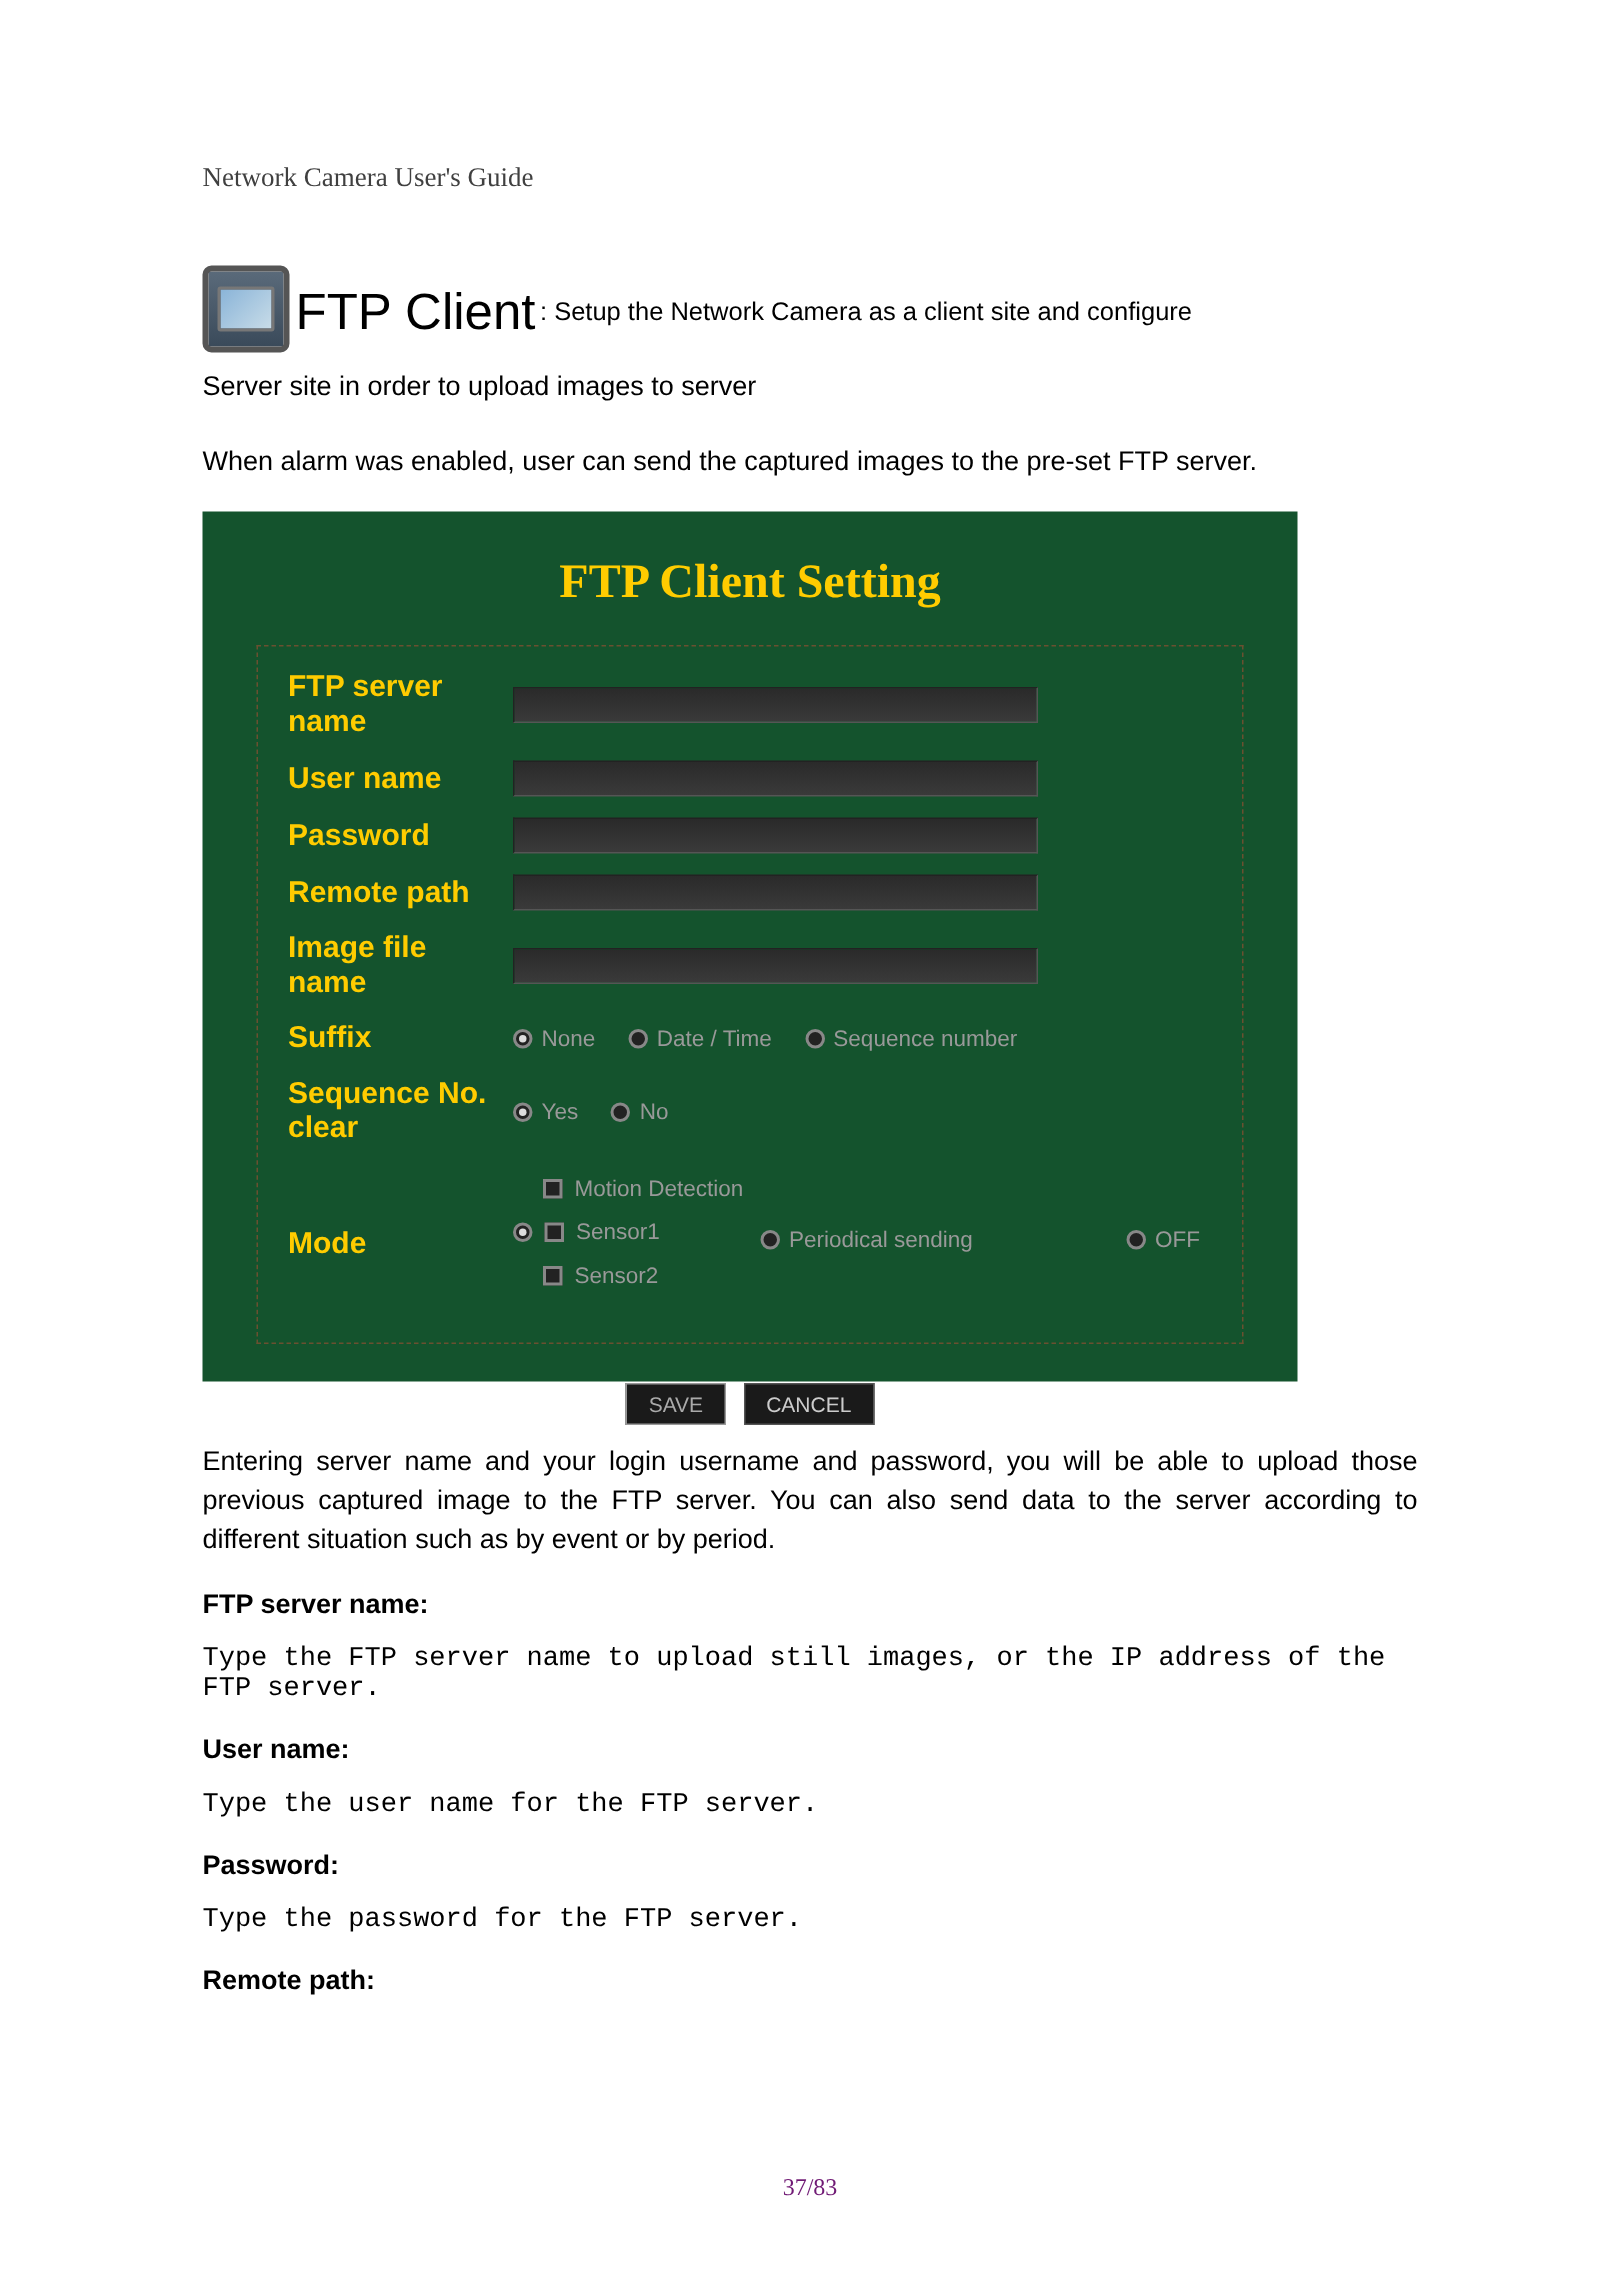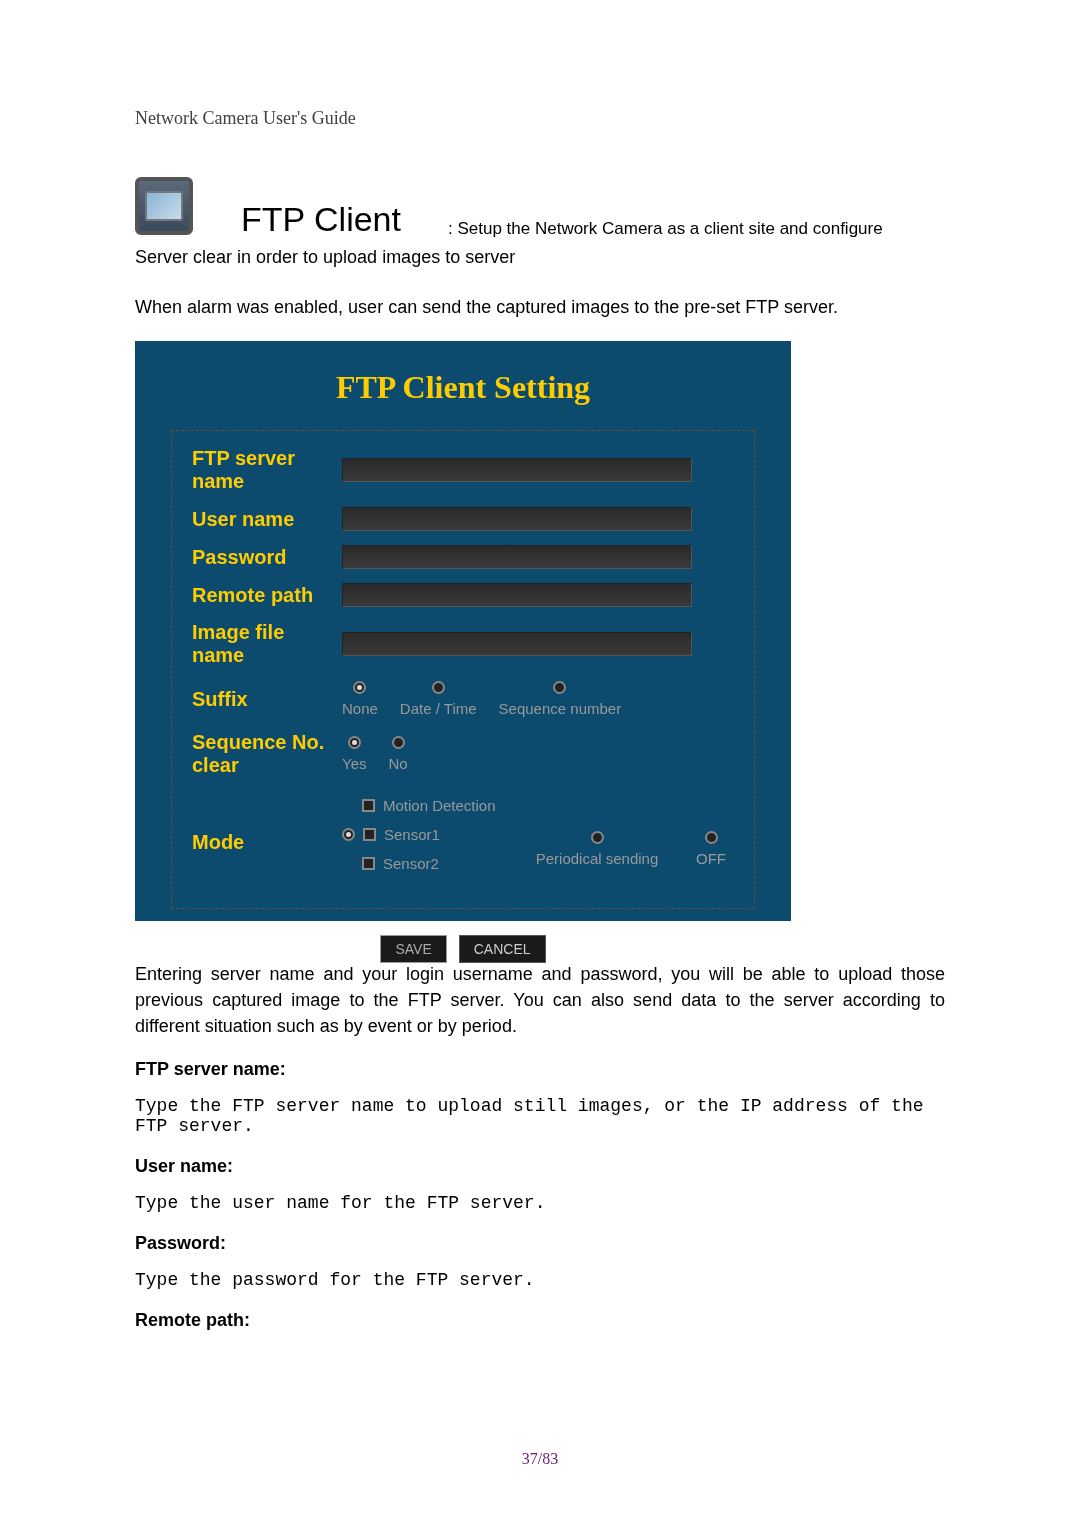--- a/index.html
+++ b/index.html
@@ -17,23 +17,22 @@
     .page {
       padding: 108px 135px 40px 135px;
     }
     .header-text {
       font-size: 18px;
       color: #404040;
       margin-bottom: 48px;
     }
     .section-title-row {
       display: flex;
-      align-items: flex-end;
+      align-items: center;
       margin-bottom: 6px;
-      gap: 44px;
     }
     .monitor-icon {
       width: 58px;
       height: 58px;
       background: linear-gradient(180deg, #5a6a7a 0%, #3a4a5a 100%);
       border: 4px solid #555;
       border-radius: 6px;
       display: flex;
       align-items: center;
       justify-content: center;
@@ -66,23 +65,23 @@
       margin-bottom: 24px;
     }
     .body-text {
       font-family: Arial, sans-serif;
       font-size: 18px;
       color: #000;
       line-height: 1.5;
       margin-bottom: 20px;
     }
     .screenshot {
-      width: 656px;
+      width: 730px;
       height: 580px;
-      background: #0c4a6e;
+      background: #14532d;
       margin: 10px 0 40px 0;
       padding: 0;
       position: relative;
     }
     .panel-title {
       font-family: "Times New Roman", serif;
       font-size: 32px;
       font-weight: bold;
       color: #ffcc00;
       text-align: center;
@@ -120,21 +119,20 @@
       align-items: center;
       gap: 22px;
     }
     .radio-option {
       display: flex;
       align-items: center;
       gap: 6px;
       color: #999;
       font-family: Arial, sans-serif;
       font-size: 15px;
-      flex-direction: column;
     }
     .radio-circle {
       width: 13px;
       height: 13px;
       border-radius: 50%;
       border: 2px solid #888;
       background: #222;
       display: inline-block;
       position: relative;
     }
@@ -250,21 +248,21 @@
 <div class="page">
   <div class="header-text">Network Camera User's Guide</div>
 
   <div class="section-title-row">
     <div class="monitor-icon">
       <div class="monitor-screen"></div>
     </div>
     <span class="section-main-title">FTP Client</span>
     <span class="section-subtitle">: Setup the Network Camera as a client site and configure</span>
   </div>
-  <div class="intro-line">Server clear in order to upload images to server</div>
+  <div class="intro-line">Server site in order to upload images to server</div>
   <div class="body-text">When alarm was enabled, user can send the captured images to the pre-set FTP server.</div>
 
   <div class="screenshot">
     <div class="panel-title">FTP Client Setting</div>
     <div class="form-area">
 
       <div class="form-row">
         <div class="form-label">FTP server name</div>
         <div class="form-input"></div>
       </div>

